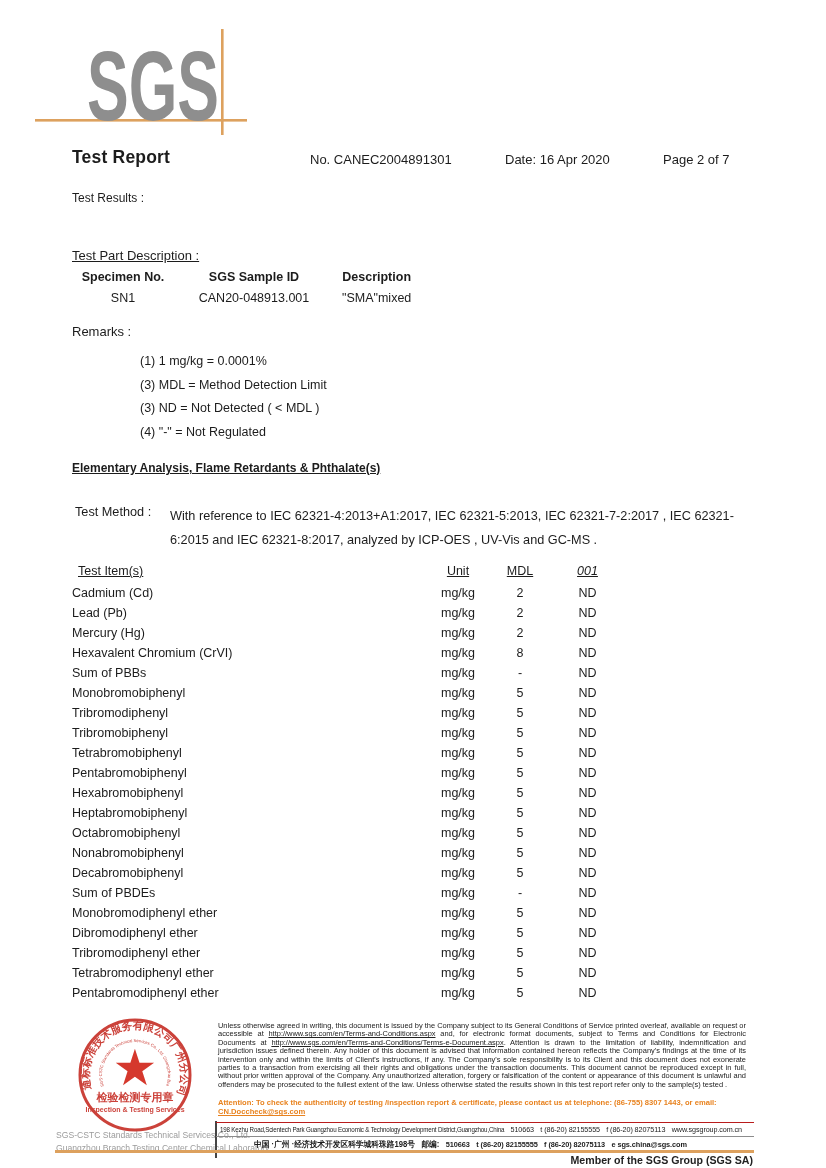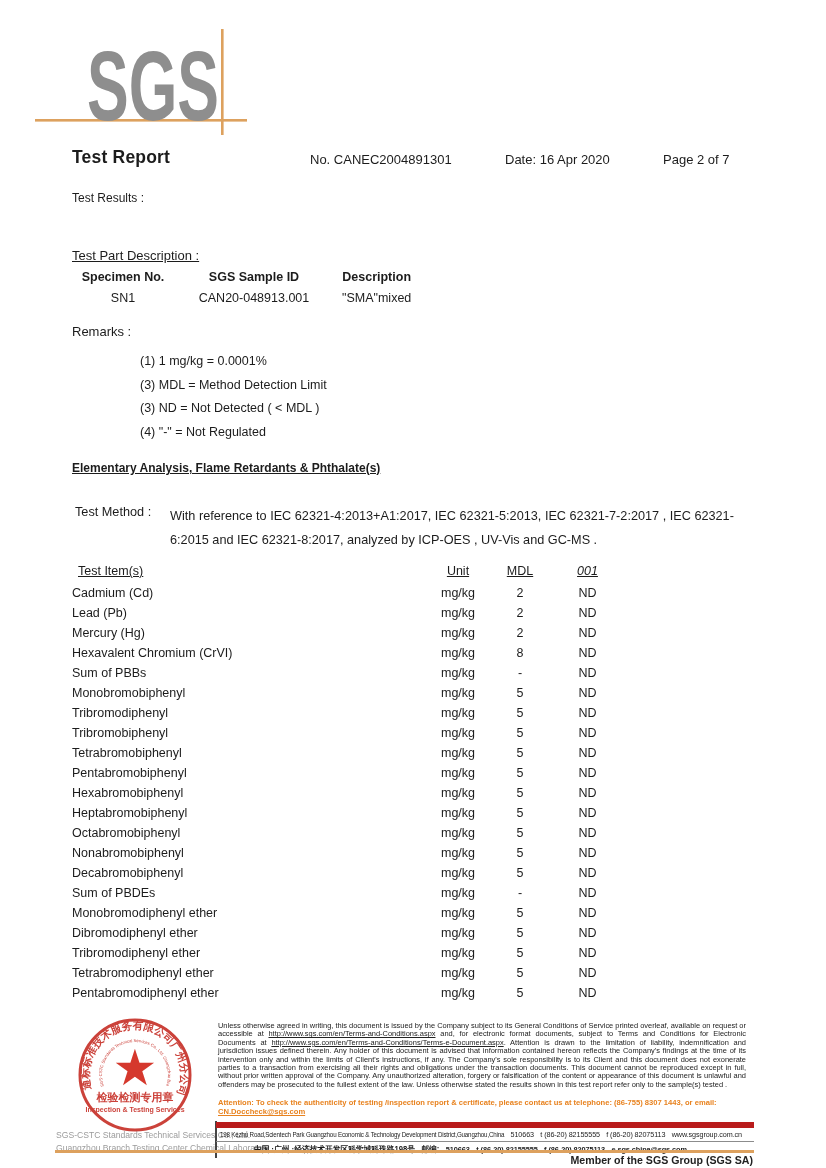--- a/index.html
+++ b/index.html
@@ -53,21 +53,21 @@
     position:absolute; left:218px; top:1022px; width:528px;
     font-size:7.45px; line-height:8.4px; text-align:justify; color:#222;
   }
   .disclaimer u { text-decoration:underline; }
   .attention {
     position:absolute; left:218px; top:1098px; width:528px;
     font-size:7.6px; line-height:9.4px; font-weight:bold;
     color:var(--attention_orange, #e8821e);
   }
   .attention .email { text-decoration:underline; }
-  .addr-block { position:absolute; left:216px; top:1122px; width:538px; border-top:6px solid #b91c1c; }
+  .addr-block { position:absolute; left:216px; top:1122px; width:538px; border-top:1px solid #b91c1c; }
   .addr-row { height:14px; display:flex; align-items:center; gap:7px; white-space:nowrap; padding-left:4px; overflow:hidden; }
   .addr-row1 { border-bottom:1px solid #8c8c8c; font-size:6.9px; letter-spacing:-.2px; }
   .addr-row1 .addr-inner { display:flex; gap:7px; align-items:center; transform:scaleX(.9); transform-origin:left center; }
   .addr-row2 { font-size:8.4px; font-weight:bold;padding-left:38px; }
   .addr-row2 .addr-inner { display:flex; gap:7px; align-items:center; transform:scaleX(.92); transform-origin:left center; }
   .addr-num { font-size:8px; letter-spacing:-.1px; }
   .vert-divider { position:absolute; left:215px; top:1121px; width:1.6px; height:37px; background:#444; }
   .bottom-line { position:absolute; left:55px; top:1150px; width:699px; height:2.6px; background:var(--accent_orange, #d9a05b); }
   .member { position:absolute; right:73px; top:1154px; font-size:10.6px; font-weight:600; color:#222; }
 </style>

